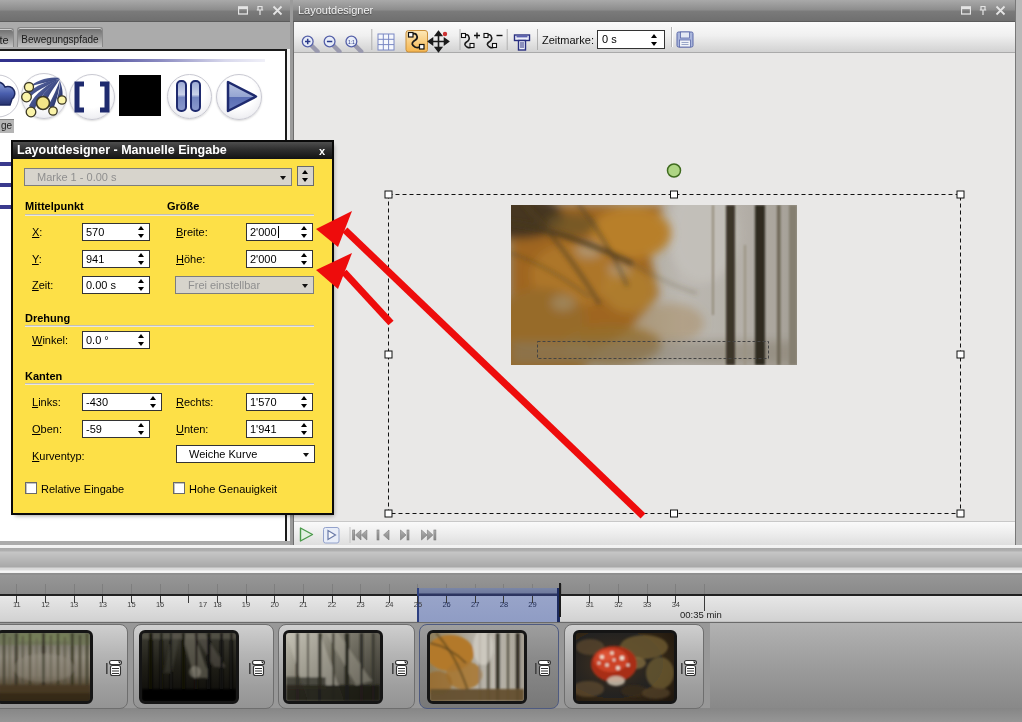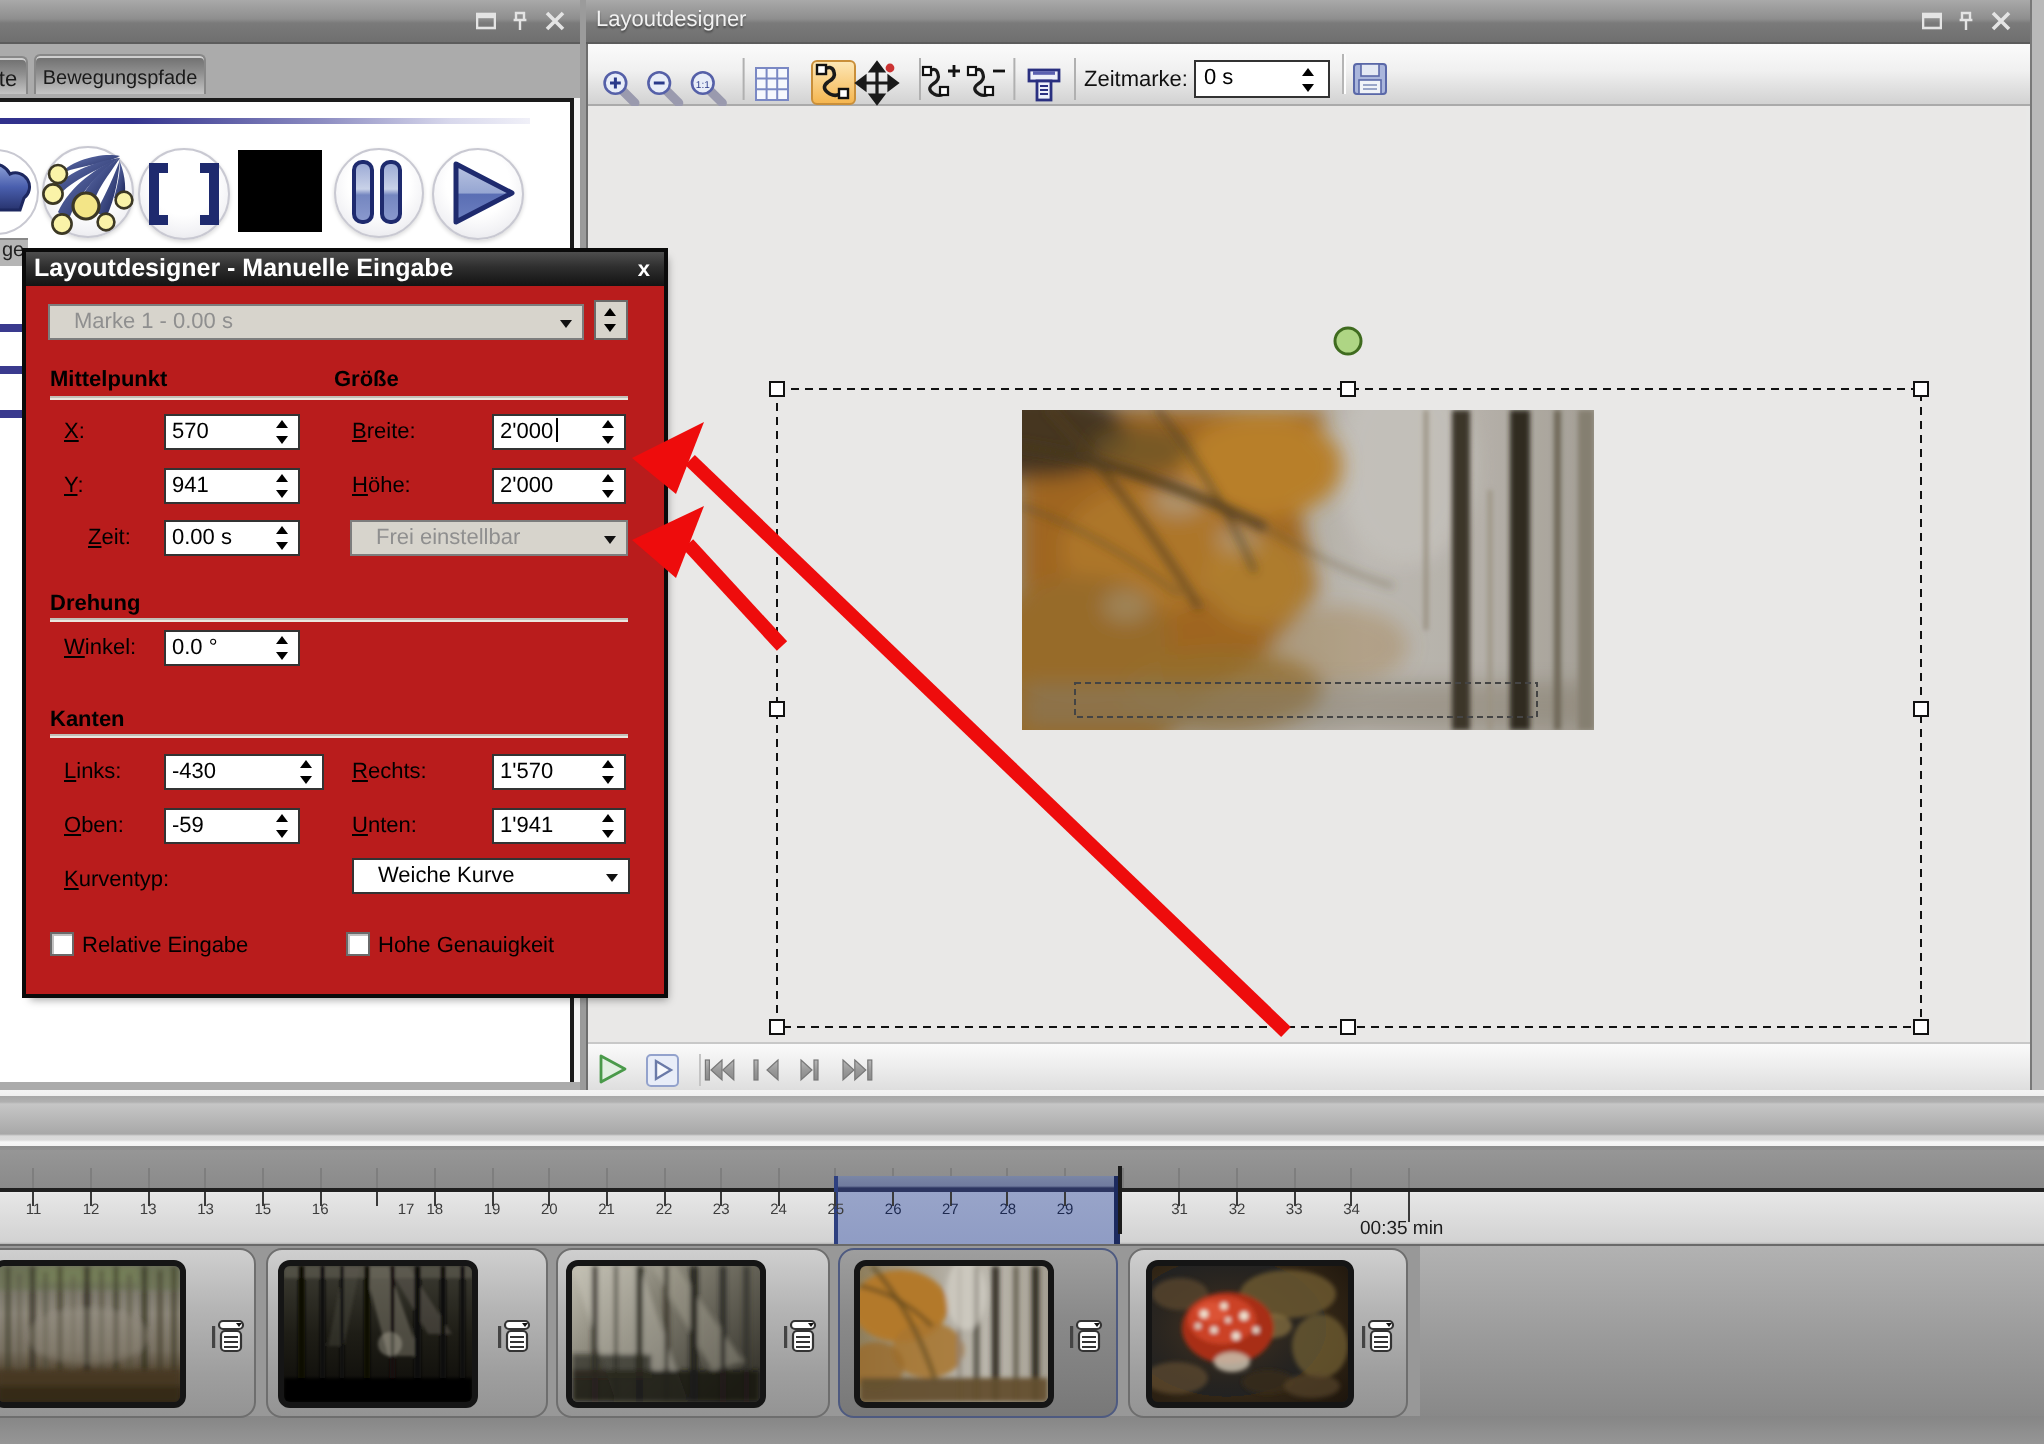--- a/index.html
+++ b/index.html
@@ -60,21 +60,21 @@
 #filmright { position:absolute; left:710px; top:0; width:312px; height:86px; background:linear-gradient(to bottom,#b2b2b2 0%,#9a9a9a 55%,#888 100%); }
 #filmbot { position:absolute; left:0; top:85px; width:1022px; height:15px; background:linear-gradient(to bottom,#868686 0%,#979797 100%); }
 .clip { position:absolute; top:1px; height:85px; border-radius:8px; border:1px solid #6e6e6e;
   background:linear-gradient(to bottom,#cfcfcf 0%,#b5b5b5 35%,#9e9e9e 75%,#949494 100%); }
 .clip.sel { background:linear-gradient(to bottom,#9e9e9e 0%,#8a8a8a 40%,#787878 100%); border-color:#4e5a80; }
 .thumb { position:absolute; top:7px; height:74px; border:3px solid #151515; border-radius:6px; overflow:hidden; background:#222; }
 .thumb svg { display:block; }
 .transicon { position:absolute; top:36px; width:18px; height:19px; }
 
 
-#dlg { left:13px; top:126px; width:319px; height:371px; background:#b91c1c; outline:2px solid #0a0a0a; box-shadow:2px 3px 4px rgba(0,0,0,.35); z-index:50;text-decoration:underline; }
+#dlg { left:13px; top:142px; width:319px; height:371px; background:#fde047; outline:2px solid #0a0a0a; box-shadow:2px 3px 4px rgba(0,0,0,.35); z-index:50;text-decoration:underline; }
 #dlg-title { position:absolute; left:0; top:0; width:100%; height:17px;
   background:linear-gradient(to bottom,#4e4e4e 0%,#2e2e2e 45%,#131313 100%);
   color:#fff; font-size:12.5px; font-weight:bold; line-height:16px; padding-left:4px; }
 #dlg-title .dx { position:absolute; right:7px; top:1px; font-weight:bold; font-size:11px; }
 .fld { position:absolute; background:#fff; border:1px solid #333; height:18px; font-size:11px; color:#000; line-height:16px; padding-left:3px; }
 .fld .sp { position:absolute; right:2px; top:0; width:11px; height:16px; }
 .sp:before, .sp:after { content:""; position:absolute; left:2px; width:0; height:0; border-left:3.5px solid transparent; border-right:3.5px solid transparent; }
 .sp:before { top:2px; border-bottom:4.5px solid #000; }
 .sp:after { bottom:2px; border-top:4.5px solid #000; }
 .dlabel { position:absolute; font-size:11px; color:#000; }
@@ -706,21 +706,21 @@
   <div class="dhead" style="left:154px; top:58px;">Größe</div>
   <div class="dline" style="left:12px; top:72px; width:289px;"></div>
   <div class="dlabel" style="left:19px; top:84px;"><u>X</u>:</div>
   <div class="fld" style="left:69px; top:81px; width:68px;">570<span class="sp"></span></div>
   <div class="dlabel" style="left:163px; top:84px;"><u>B</u>reite:</div>
   <div class="fld" style="left:233px; top:81px; width:67px;">2'000<span style="display:inline-block; border-left:1px solid #000; height:12px; vertical-align:-2px; margin-left:1px;"></span><span class="sp"></span></div>
   <div class="dlabel" style="left:19px; top:111px;"><u>Y</u>:</div>
   <div class="fld" style="left:69px; top:108px; width:68px;">941<span class="sp"></span></div>
   <div class="dlabel" style="left:163px; top:111px;"><u>H</u>öhe:</div>
   <div class="fld" style="left:233px; top:108px; width:67px;">2'000<span class="sp"></span></div>
-  <div class="dlabel" style="left:19px; top:137px;margin-left:12px;"><u>Z</u>eit:</div>
+  <div class="dlabel" style="left:19px; top:137px;"><u>Z</u>eit:</div>
   <div class="fld" style="left:69px; top:134px; width:68px;">0.00 s<span class="sp"></span></div>
   <div class="combo dis" style="left:162px; top:134px; width:139px;">Frei einstellbar<span class="ar"></span></div>
   <div class="dhead" style="left:12px; top:170px;">Drehung</div>
   <div class="dline" style="left:12px; top:183px; width:289px;"></div>
   <div class="dlabel" style="left:19px; top:192px;"><u>W</u>inkel:</div>
   <div class="fld" style="left:69px; top:189px; width:68px;">0.0 °<span class="sp"></span></div>
   <div class="dhead" style="left:12px; top:228px;">Kanten</div>
   <div class="dline" style="left:12px; top:241px; width:289px;"></div>
   <div class="dlabel" style="left:19px; top:254px;"><u>L</u>inks:</div>
   <div class="fld" style="left:69px; top:251px; width:80px;">-430<span class="sp"></span></div>

